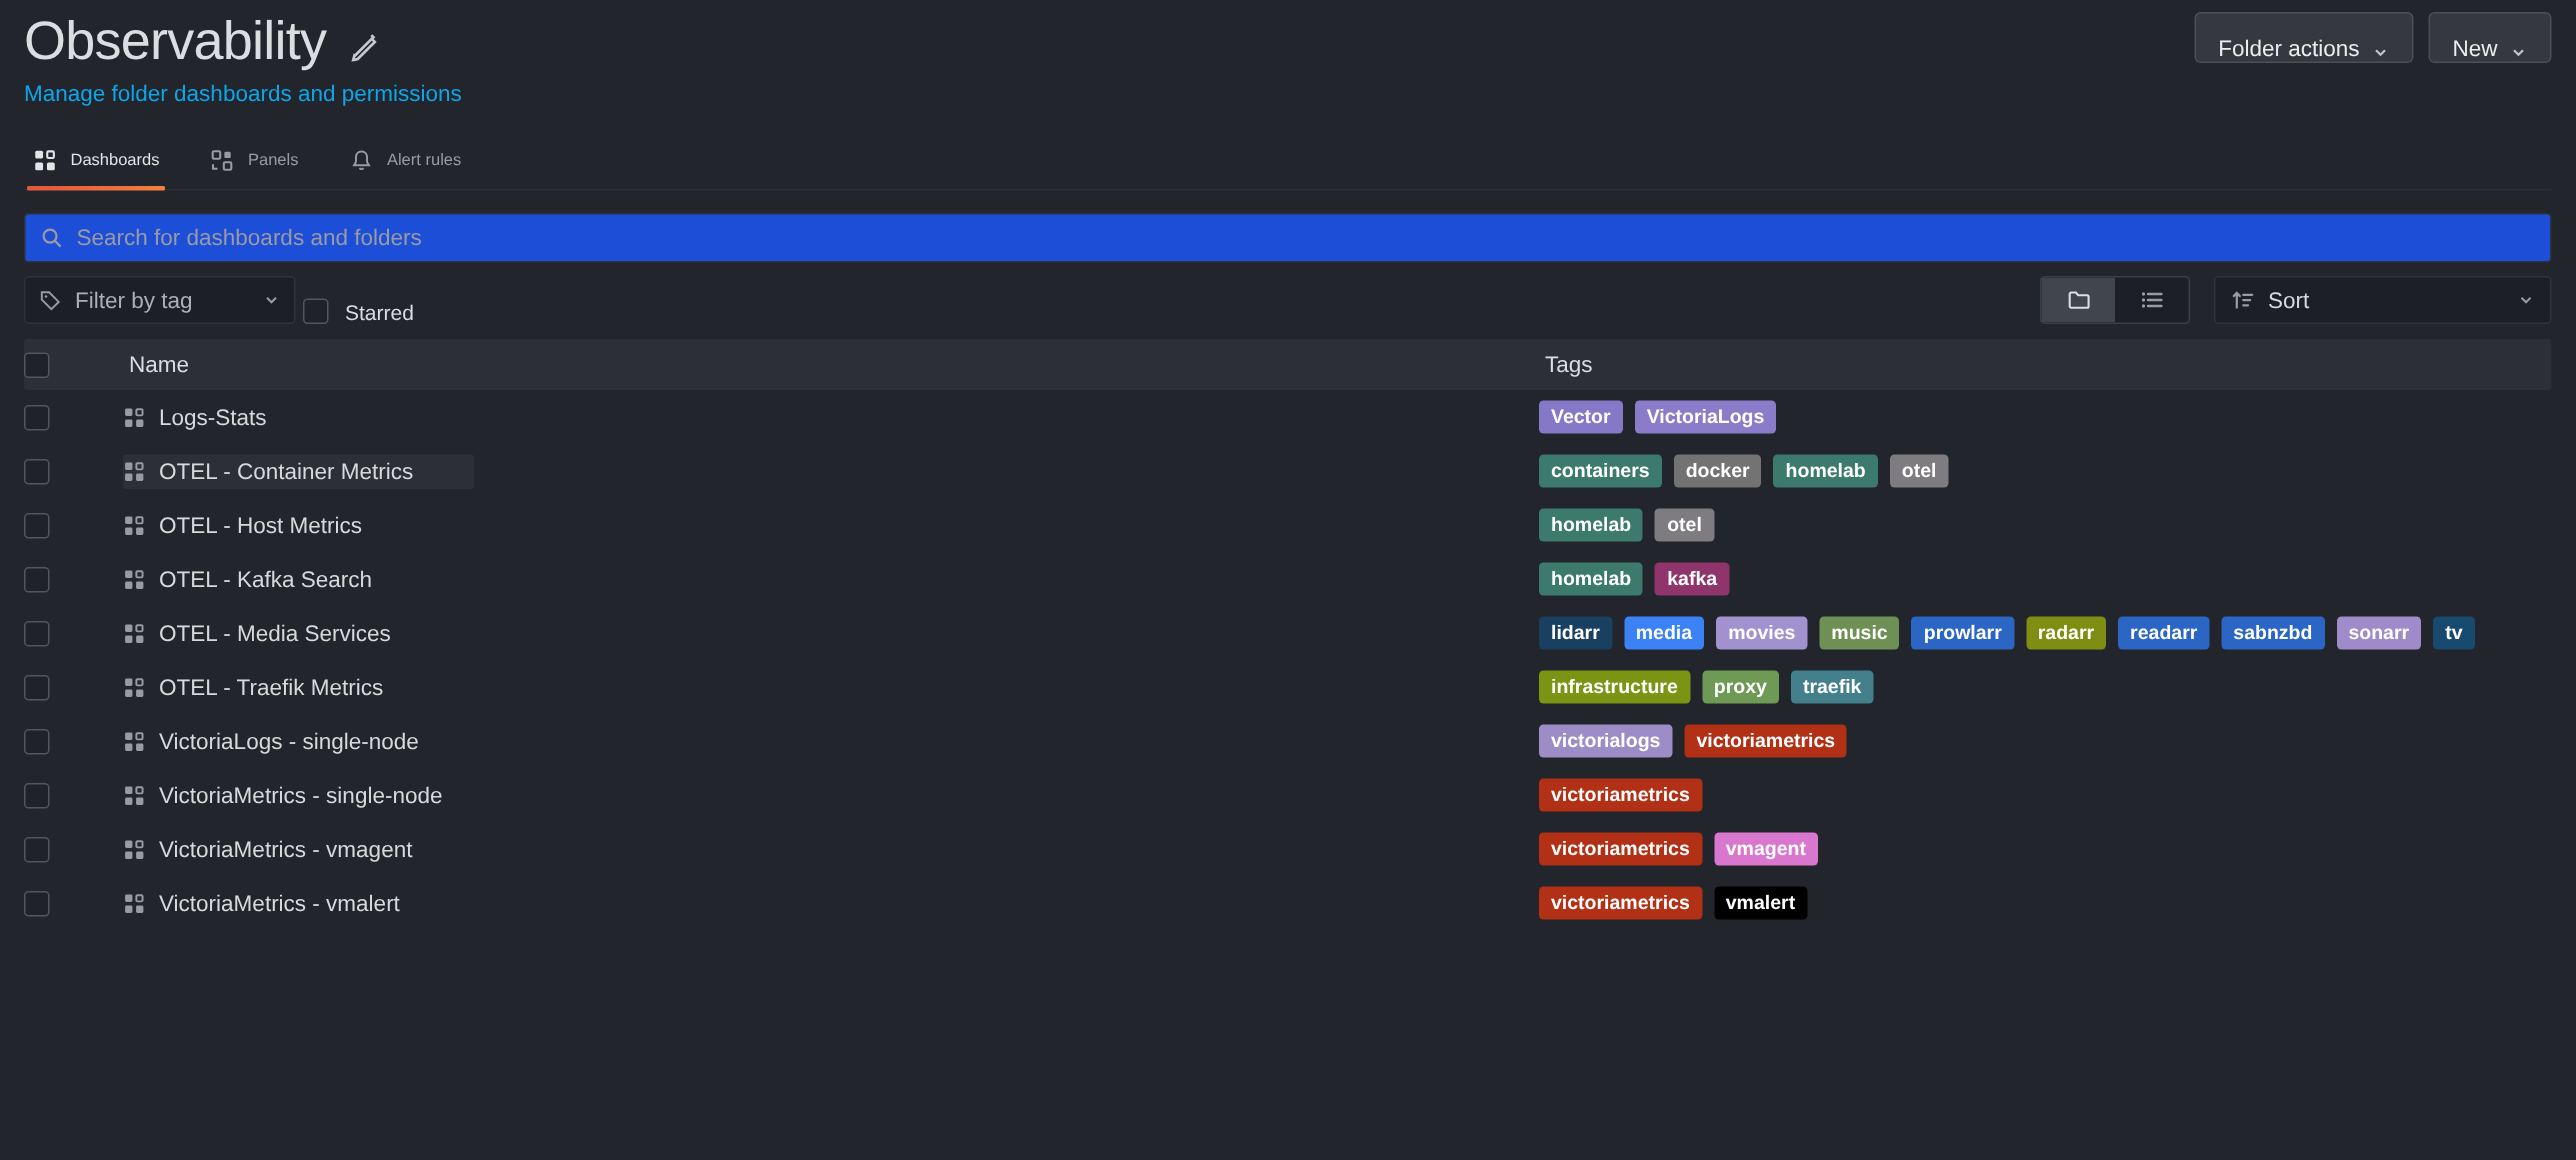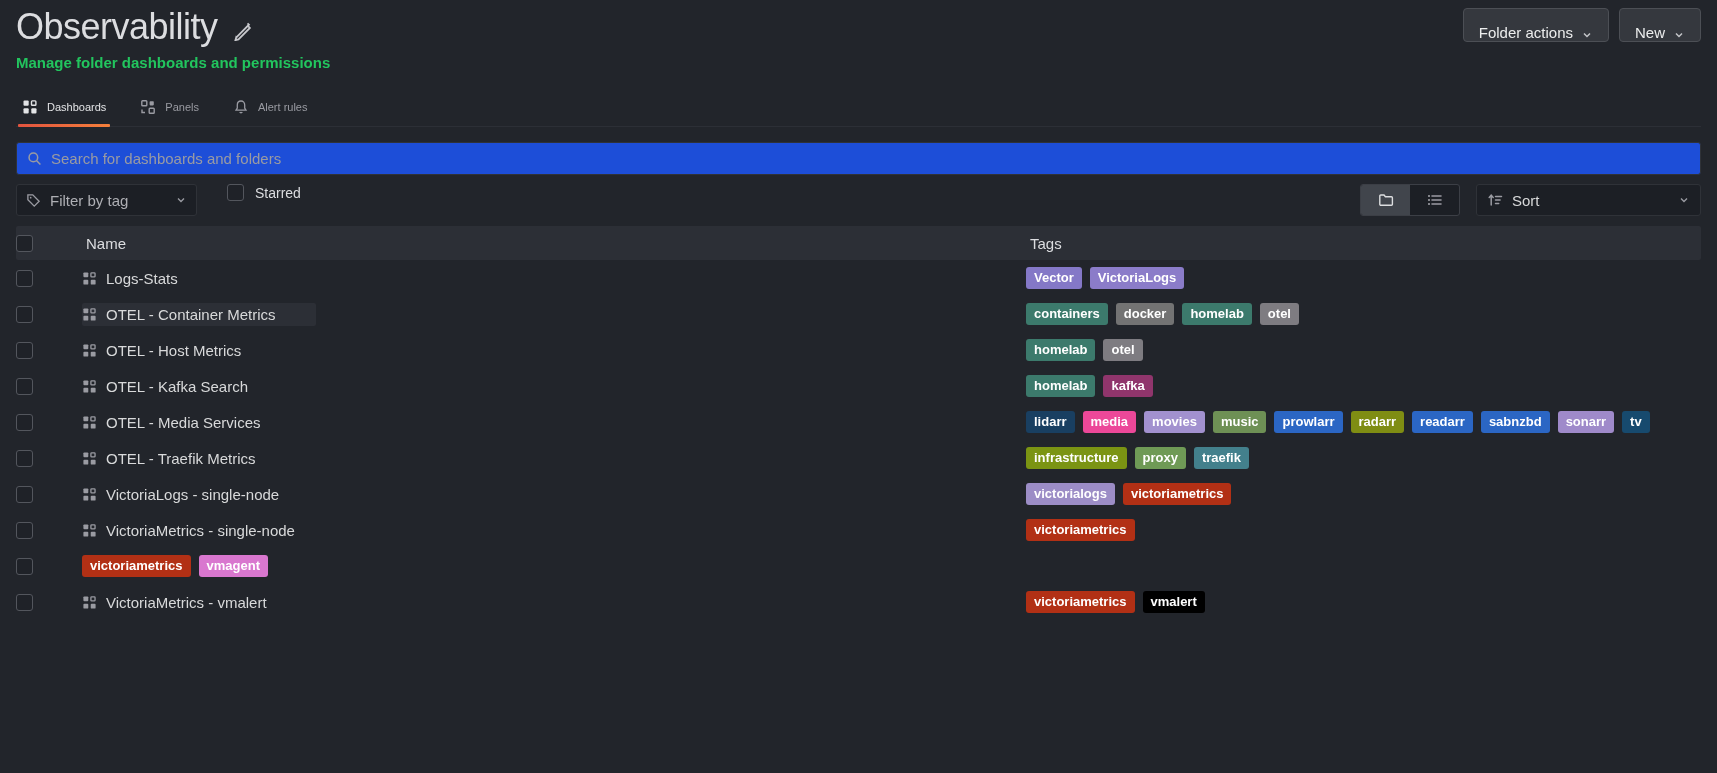--- a/index.html
+++ b/index.html
@@ -18,21 +18,21 @@
   h1.page-title { font-size:36px; font-weight:500; color:#dcdde0; letter-spacing:-0.5px; }
   .edit-icon { color:#c7c8cc; cursor:pointer; margin-top:6px; }
   .header-buttons { display:flex; gap:10px; margin-top:2px; }
   .btn {
     display:flex; align-items:flex-end; gap:8px;
     height:34px; padding:0 15px;
     background:#35383e; border:1px solid #4c4f55; border-radius:4px;
     color:#eceded; font-weight:400; font-size:15px; cursor:pointer;
   }
   .btn .chev { color:#c3c4c8; }
-  .subtitle { margin-top:6px; color:#22c55e;font-weight:bold; }
+  .subtitle { margin-top:6px; color:#0ea5e9; }
 
   
   .tabs { display:flex; gap:26px; margin-top:20px; border-bottom:1px solid #2c2f36; padding:0 2px; }
   .tab { display:flex; align-items:center; gap:9px; padding:8px 4px 11px 4px; color:#9a9ba2; cursor:pointer; position:relative; }
   .tab .tab-label { font-size:11px; }
   .tab.active { color:#e3e4e6; }
   .tab.active .tab-label { font-weight:500; }
   .tab.active::after {
     content:""; position:absolute; left:0; right:0; bottom:-1px; height:3px;
     background:linear-gradient(90deg,#e2543f,#f5803b); border-radius:1px;
@@ -44,27 +44,27 @@
     background:#1d4ed8; border:1px solid #2f3238; border-radius:3px; padding:0 10px;
   }
   .search-bar input {
     flex:1; background:transparent; border:none; outline:none;
     color:#d8d9da; font-size:15px; font-family:"Liberation Sans",sans-serif;
   }
   .search-bar input::placeholder { color:#9a9ba2; }
   .icon-gray { color:#9a9ba2; }
 
   
-  .filter-row { margin-top:9px; display:flex; align-items:flex-start; }
+  .filter-row { margin-top:9px; display:flex; align-items:flex-end; }
   .tag-filter {
     width:181px; height:32px; display:flex; align-items:center; gap:9px;
     background:#1c1f25; border:1px solid #2f3238; border-radius:3px; padding:0 9px; cursor:pointer;
   }
   .tag-filter .tf-label { flex:1; color:#aeafb4; }
-  .starred-wrap { display:flex; align-items:center; gap:11px; margin-left:30px; cursor:pointer; }
+  .starred-wrap { display:flex; align-items:center; gap:11px; margin-left:5px; cursor:pointer; }
   .checkbox {
     width:17px; height:17px; background:#1f2228;
     border:1px solid #53565d; border-radius:3px; cursor:pointer; flex:none;
   }
   .starred-label { font-weight:500; color:#dcdde0; font-size:14px; }
   .filter-spacer { flex:1; }
   .view-toggle {
     display:flex; height:32px; border:1px solid #3c3f46; border-radius:3px; overflow:hidden; background:#1c1f25;
   }
   .view-toggle .vt-btn { width:49px; display:flex; align-items:center; justify-content:center; color:#9a9ba2; cursor:pointer; }
@@ -349,21 +349,21 @@
             <rect x="9.5" y="1.9" width="4.4" height="4.4" rx="0.8" fill="none" stroke="currentColor" stroke-width="1.4"></rect>
             <rect x="1.5" y="9.3" width="5.2" height="5.2" rx="1" fill="currentColor"></rect>
             <rect x="9.3" y="9.3" width="5.2" height="5.2" rx="1" fill="currentColor"></rect>
           </svg>
         </span>
         <span>OTEL - Media Services</span>
       </a>
     </div>
     <div class="cell-tags">
             <span class="tag" style="background: rgb(25, 63, 97);">lidarr</span>
-            <span class="tag" style="background: #ec4899;">media</span>
+            <span class="tag" style="background: #3b82f6;">media</span>
             <span class="tag" style="background: rgb(162, 145, 207);">movies</span>
             <span class="tag" style="background: rgb(110, 144, 85);">music</span>
             <span class="tag" style="background: rgb(43, 102, 196);">prowlarr</span>
             <span class="tag" style="background: rgb(127, 141, 19);">radarr</span>
             <span class="tag" style="background: rgb(43, 102, 196);">readarr</span>
             <span class="tag" style="background: rgb(43, 102, 196);">sabnzbd</span>
             <span class="tag" style="background: rgb(159, 138, 202);">sonarr</span>
             <span class="tag" style="background: rgb(23, 74, 110);">tv</span>
           </div>
   </div>
@@ -434,20 +434,33 @@
     </div>
     <div class="cell-tags">
             <span class="tag" style="background: rgb(178, 48, 21);">victoriametrics</span>
           </div>
   </div>
 
   <div class="t-row">
     <div class="cell-check">
             <span class="checkbox"></span>
           </div>
+    <div class="cell-name">
+      <a class="row-name-link">
+        <span class="row-icon">
+          <svg width="15" height="15" viewBox="0 0 16 16">
+            <rect x="1.5" y="1.5" width="5.2" height="5.2" rx="1" fill="currentColor"></rect>
+            <rect x="9.5" y="1.9" width="4.4" height="4.4" rx="0.8" fill="none" stroke="currentColor" stroke-width="1.4"></rect>
+            <rect x="1.5" y="9.3" width="5.2" height="5.2" rx="1" fill="currentColor"></rect>
+            <rect x="9.3" y="9.3" width="5.2" height="5.2" rx="1" fill="currentColor"></rect>
+          </svg>
+        </span>
+        <span>VictoriaMetrics - vmagent</span>
+      </a>
+    </div>
     <div class="cell-tags">
             <span class="tag" style="background: rgb(178, 48, 21);">victoriametrics</span>
             <span class="tag" style="background: rgb(217, 119, 207);">vmagent</span>
           </div>
   </div>
 
   <div class="t-row">
     <div class="cell-check">
             <span class="checkbox"></span>
           </div>

